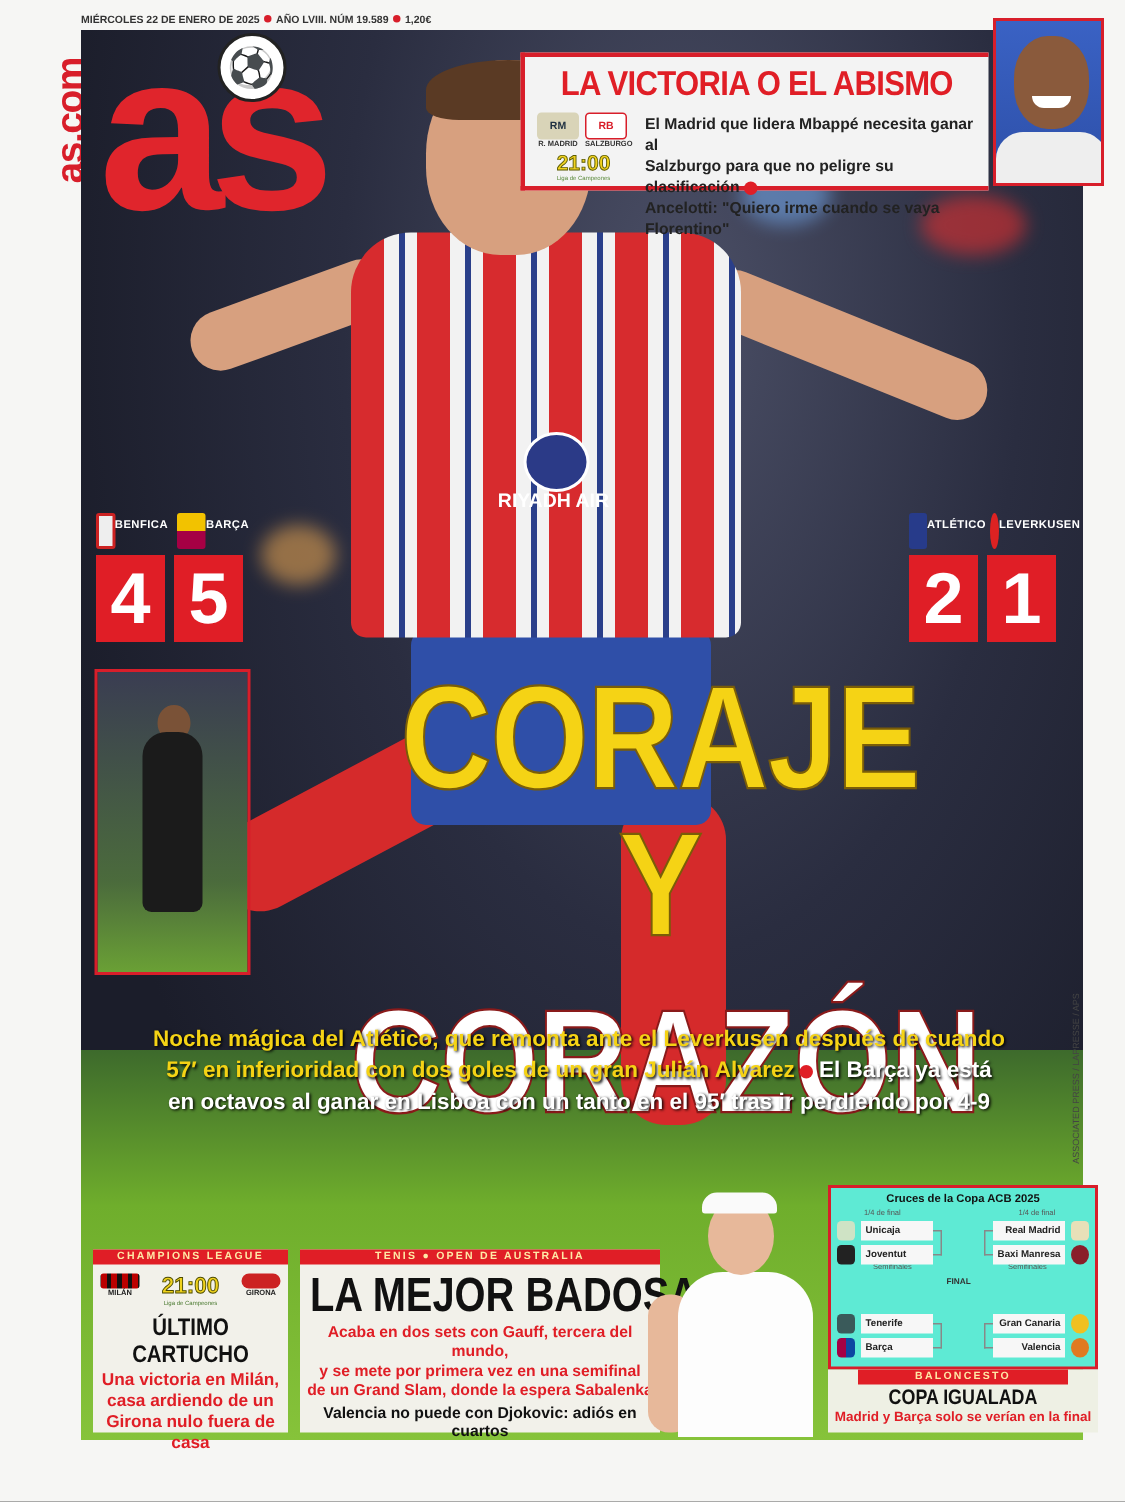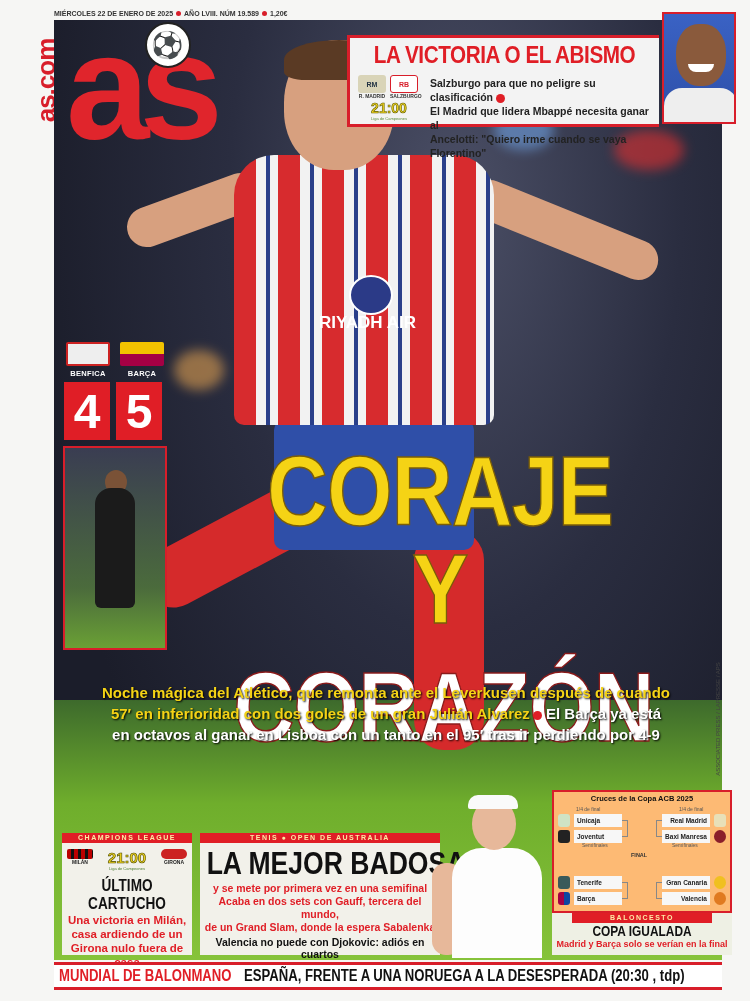--- a/index.html
+++ b/index.html
@@ -12,21 +12,21 @@
   .photo{position:absolute;left:54px;top:20px;width:668px;height:940px;overflow:hidden;
     background:radial-gradient(ellipse at 60% 20%, #4b4f66 0%, #2a2d40 40%, #1b1d2a 75%),#222;}
   .photo .pitch{position:absolute;left:0;right:0;bottom:0;height:260px;background:linear-gradient(#3d6a2c,#6fae2c 40%,#86c33a)}
   .photo .glow{position:absolute;border-radius:50%;filter:blur(6px);opacity:.6}
   
   .player{position:absolute;left:170px;top:20px;width:350px;height:740px}
   .p-head{position:absolute;left:60px;top:0;width:110px;height:130px;background:#d7a07f;border-radius:48% 48% 45% 45%}
   .p-hair{position:absolute;left:60px;top:0;width:110px;height:40px;background:#5a3a24;border-radius:50% 50% 20% 20%}
   .p-shirt{position:absolute;left:10px;top:115px;width:260px;height:270px;border-radius:40px 40px 10px 10px;
     background:repeating-linear-gradient(90deg,#d72b2e 0 22px,#f2f2f2 22px 32px,#2a3f8a 32px 36px,#f2f2f2 36px 44px)}
-  .p-sponsor{position:absolute;left:95px;top:235px;width:100px;height:60px;border-radius:8px;color:#fff;font-size:17px;font-weight:bold;padding-top:38px}
+  .p-sponsor{position:absolute;left:95px;top:248px;width:100px;height:60px;border-radius:8px;color:#fff;font-size:13px;font-weight:bold;text-align:center;padding-top:38px}
   .p-sponsor::before{content:"";position:absolute;left:30px;top:0;width:40px;height:36px;border-radius:50%;background:#2b3a87;border:2px solid #fff}
   .p-armL{position:absolute;left:-100px;top:150px;width:140px;height:40px;background:#d7a07f;border-radius:20px;transform:rotate(-20deg)}
   .p-armR{position:absolute;left:240px;top:170px;width:200px;height:40px;background:#d7a07f;border-radius:20px;transform:rotate(22deg)}
   .p-shorts{position:absolute;left:50px;top:380px;width:200px;height:130px;background:#2f4fa8;border-radius:10px}
   .p-legL{position:absolute;left:-90px;top:470px;width:220px;height:60px;background:#d52a2b;border-radius:30px;transform:rotate(-28deg)}
   .p-legR{position:absolute;left:190px;top:490px;width:70px;height:220px;background:#d52a2b;border-radius:30px}
   .logo{position:absolute;left:66px;top:22px;width:220px;height:130px}
   .logo span{font-family:"Liberation Sans",sans-serif;font-weight:bold;font-size:150px;color:#e0252c;line-height:130px;letter-spacing:-10px}
   .ball{position:absolute;left:145px;top:22px;width:46px;height:46px;border-radius:50%;background:#fff;border:2px solid #222;
     display:flex;align-items:center;justify-content:center;font-size:26px;color:#111}
@@ -39,21 +39,21 @@
   .kick{font-size:14px;font-weight:bold;color:#f2d21f;-webkit-text-stroke:.6px #5b5b00;text-align:center;margin-top:1px}
   .kick-sub{font-size:4px;color:#5a8a3a;text-align:center}
   .ts-text{position:absolute;left:80px;top:38px;font-size:10.5px;font-weight:bold;color:#222;line-height:14px}
   .reddot{display:inline-block;width:9px;height:9px;border-radius:50%;background:#e01e26;vertical-align:middle;margin-left:3px}
   .mbappe{position:absolute;left:662px;top:12px;width:74px;height:112px;border:2px solid #d81e2a;background:linear-gradient(#3a62c4,#2d4fa8);overflow:hidden}
   .mbappe .face{position:absolute;left:12px;top:10px;width:50px;height:62px;border-radius:45%;background:#8a5a3c}
   .mbappe .smile{position:absolute;left:24px;top:50px;width:26px;height:8px;border-radius:0 0 12px 12px;background:#fff}
   .mbappe .body{position:absolute;left:0;top:74px;width:74px;height:40px;background:#eee;border-radius:18px 18px 0 0}
   .score-grp{position:absolute;display:flex;flex-direction:column}
   .sg-crests{display:flex;gap:6px}
-  .sg-team{width:48px;display:flex;flex-direction:column;align-items:center}
+  .sg-team{width:48px;display:flex;flex-direction:row;}
   .sg-team .c{width:44px;height:24px;border-radius:2px}
   .sg-team .n{font-size:7.5px;font-weight:bold;color:#fff;margin-top:3px;letter-spacing:.3px}
   .sg-scores{display:flex;gap:6px;margin-top:4px}
   .sg-scores .box{width:46px;height:58px;background:#e01e26;color:#fff;font-size:48px;font-weight:bold;display:flex;align-items:center;justify-content:center}
   .barca-photo{position:absolute;left:63px;top:446px;width:104px;height:204px;border:2px solid #d81e2a;background:linear-gradient(#3a3d52,#4b6b3c 70%,#6aa035)}
   .barca-photo .fig{position:absolute;left:30px;top:40px;width:40px;height:120px;background:#1b1b1b;border-radius:16px 16px 6px 6px}
   .barca-photo .hd{position:absolute;left:40px;top:22px;width:22px;height:24px;border-radius:50%;background:#7a5237}
   .headline{position:absolute;left:200px;top:442px;width:480px;text-align:center;font-weight:bold;line-height:1}
   .headline .l1{font-size:98px;color:#f5d315;-webkit-text-stroke:1.5px #7a5d08;letter-spacing:-1px;transform:scaleX(.86);display:block;transform-origin:center}
   .headline .l2{font-size:98px;color:#fff;-webkit-text-stroke:1.5px #8a1a1a;letter-spacing:-1px;transform:scaleX(.86);display:block;transform-origin:center;margin-top:20px}
@@ -75,21 +75,21 @@
   .cl-title{font-size:16px;font-weight:bold;color:#111;text-align:center;margin-top:6px;transform:scaleX(.85)}
   .cl-desc{font-size:11.5px;font-weight:bold;color:#e01e26;text-align:center;line-height:14px}
   .t-title{font-size:32px;font-weight:bold;color:#111;text-align:left;padding-left:8px;margin-top:2px;transform:scaleX(.83);transform-origin:left;white-space:nowrap}
   .t-desc{font-size:10.5px;font-weight:bold;color:#e01e26;text-align:center;line-height:13px;width:240px}
   .t-foot{font-size:10.5px;font-weight:bold;color:#111;text-align:center;width:240px;margin-top:2px}
   .badosa{position:absolute;left:232px;top:-40px;width:115px;height:162px}
   .badosa .hd{position:absolute;left:40px;top:5px;width:44px;height:52px;border-radius:50%;background:#e7b89a}
   .badosa .cap{position:absolute;left:36px;top:2px;width:50px;height:14px;border-radius:10px 10px 2px 2px;background:#fafafa}
   .badosa .bd{position:absolute;left:20px;top:55px;width:90px;height:110px;border-radius:30px 30px 0 0;background:#fdfdfd}
   .badosa .arm{position:absolute;left:0;top:70px;width:30px;height:92px;border-radius:14px;background:#e7b89a}
-  .acb{position:absolute;left:552px;top:790px;width:180px;height:123px;background:#fdba74;border:2px solid #d81e2a}
+  .acb{position:absolute;left:552px;top:790px;width:180px;height:123px;background:#5eead4;border:2px solid #d81e2a}
   .acb h4{font-size:7.5px;font-weight:bold;color:#111;text-align:center;margin-top:2px}
   .acb .rnd{position:absolute;font-size:5px;color:#555}
   .acb .team{position:absolute;font-size:6.5px;font-weight:bold;color:#222;width:48px;height:13px;line-height:13px;background:#f7f7f7;padding-left:3px}
   .acb .team.r{text-align:right;padding-right:3px;padding-left:0}
   .acb .logoC{position:absolute;width:12px;height:13px;border-radius:3px}
   .acb .final{position:absolute;left:77px;top:60px;font-size:5.5px;font-weight:bold;color:#333}
   .acb .br{position:absolute;border:1px solid #888}
   .acb-cap{position:absolute;left:552px;top:913px;width:180px;height:42px;background:#eef0e4}
   .acb-cap .bar{background:#e01e26;color:#ffe9a6;font-size:7px;font-weight:bold;letter-spacing:1.5px;text-align:center;height:10px;line-height:10px;margin-top:-10px;width:140px;margin-left:0}
   .acb-cap .tt{font-size:14px;font-weight:bold;color:#111;text-align:center;transform:scaleX(.85)}
@@ -142,22 +142,22 @@
         </div>
         <div>
           <div class="crest" style="background:#fff;color:#d81e2a;border:1px solid #d81e2a">RB</div>
           <div class="crest-lbl">SALZBURGO</div>
         </div>
       </div>
       <div class="kick">21:00</div>
       <div class="kick-sub">Liga de Campeones</div>
     </div>
     <div class="ts-text">
+      <div>El Madrid que lidera Mbappé necesita ganar al</div>
       <div><span>Salzburgo para que no peligre su clasificación</span><span class="reddot"></span></div>
-      <div>El Madrid que lidera Mbappé necesita ganar al</div>
       <div>Ancelotti: "Quiero irme cuando se vaya Florentino"</div>
     </div>
   </div>
 
   <div class="mbappe">
     <div class="face"></div>
     <div class="smile"></div>
     <div class="body"></div>
   </div>
 
@@ -171,20 +171,36 @@
           <div class="c" style="background:linear-gradient(#f2c200 50%,#a50044 50%)"></div>
           <div class="n">BARÇA</div>
         </div>
     </div>
     <div class="sg-scores">
       <div class="box">4</div>
       <div class="box">5</div>
     </div>
   </div>
 
+  <div class="score-grp" style="left:606px;top:342px">
+    <div class="sg-crests">
+      <div class="sg-team">
+          <div class="c" style="background:repeating-linear-gradient(90deg,#d22 0 6px,#fff 6px 10px);border-left:12px solid #273b8a"></div>
+          <div class="n">ATLÉTICO</div>
+        </div>
+      <div class="sg-team">
+          <div class="c" style="background:#fff;border:3px solid #d22;border-radius:50%;width:26px"></div>
+          <div class="n">LEVERKUSEN</div>
+        </div>
+    </div>
+    <div class="sg-scores">
+      <div class="box">2</div>
+      <div class="box">1</div>
+    </div>
+  </div>
 
   <div class="barca-photo">
     <div class="hd"></div>
     <div class="fig"></div>
   </div>
 
   <div class="headline">
     <span class="l1">CORAJE Y</span>
     <span class="l2">CORAZÓN</span>
   </div>
@@ -218,22 +234,22 @@
     <div class="cl-title">ÚLTIMO CARTUCHO</div>
     <div class="cl-desc">Una victoria en Milán,</div>
     <div class="cl-desc">casa ardiendo de un</div>
     <div class="cl-desc">Girona nulo fuera de casa</div>
   </div>
 
   <div class="box-tennis">
     <div class="tennis-bg">
       <div class="bar-red">TENIS ● OPEN DE AUSTRALIA</div>
       <div class="t-title">LA MEJOR BADOSA</div>
+      <div class="t-desc">Acaba en dos sets con Gauff, tercera del mundo,</div>
       <div class="t-desc">y se mete por primera vez en una semifinal</div>
-      <div class="t-desc">Acaba en dos sets con Gauff, tercera del mundo,</div>
       <div class="t-desc">de un Grand Slam, donde la espera Sabalenka</div>
       <div class="t-foot">Valencia no puede con Djokovic: adiós en cuartos</div>
     </div>
     <div class="badosa">
       <div class="arm"></div>
       <div class="bd"></div>
       <div class="hd"></div>
       <div class="cap"></div>
     </div>
   </div>
@@ -269,17 +285,13 @@
     <div class="br" style="left:102px;top:90px;width:6px;height:17px;border-right:none"></div>
     <div class="final">FINAL</div>
   </div>
 
   <div class="acb-cap">
     <div class="bar" style="margin-left:20px;margin-top:0">BALONCESTO</div>
     <div class="tt">COPA IGUALADA</div>
     <div class="ds">Madrid y Barça solo se verían en la final</div>
   </div>
 
-  <div class="ticker">
-    <span class="k">MUNDIAL DE BALONMANO</span>
-    <span class="t">ESPAÑA, FRENTE A UNA NORUEGA A LA DESESPERADA (20:30 , tdp)</span>
-  </div>
 </div>
 
 </body></html>

